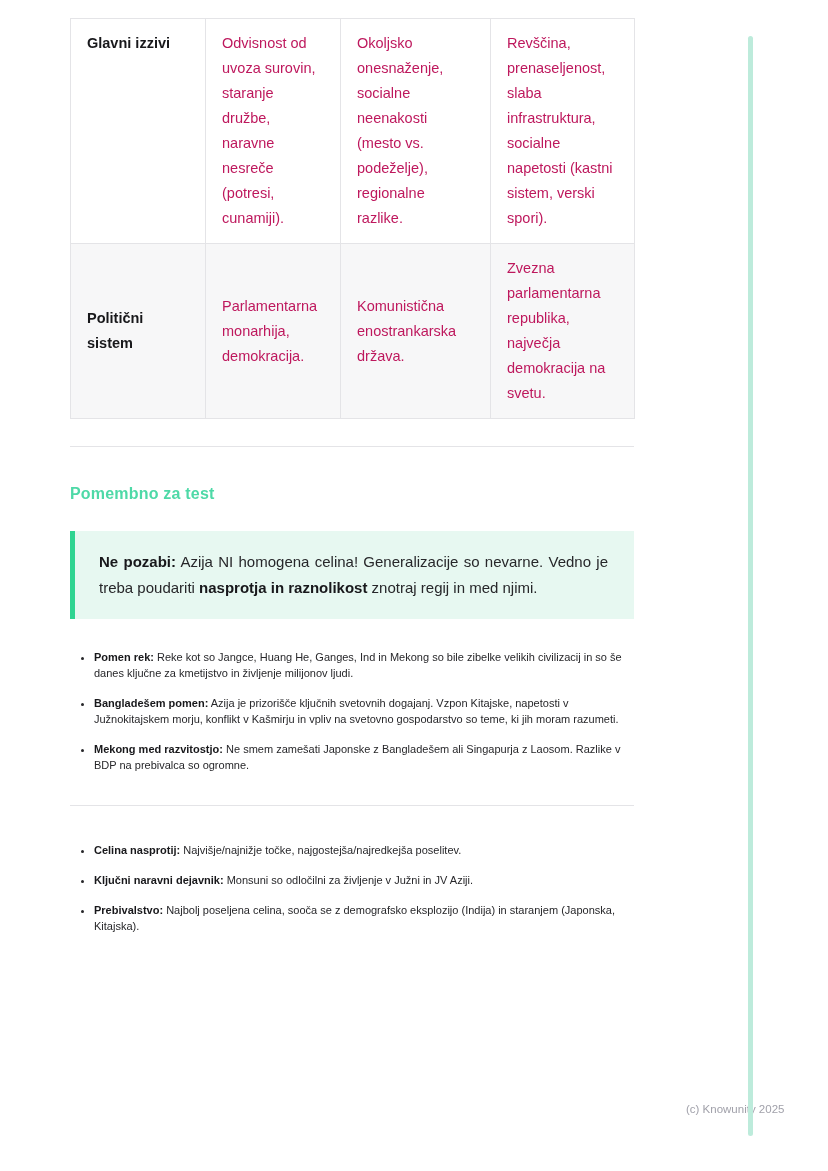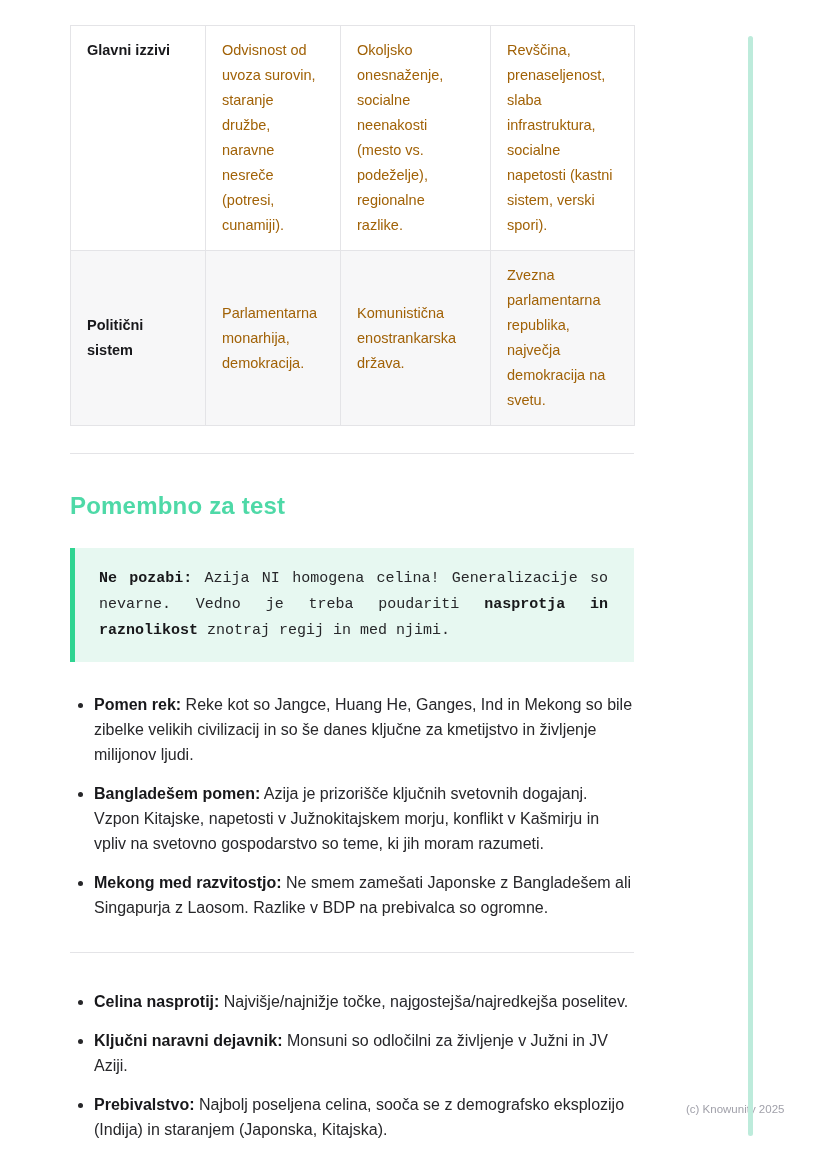--- a/index.html
+++ b/index.html
@@ -14,75 +14,74 @@
   .content {
     position: absolute;
     left: 70px;
     top: 0;
     width: 564px;
   }
   
   table.info {
     border-collapse: collapse;
     width: 564px;
-    margin-top: 25px;
+    margin-top: 18px;
     table-layout: fixed;
   }
   table.info td {
     border: 1px solid #e4e4e7;
     padding: 12px 16px;
     font-size: 14.5px;
     line-height: 25px;
-    color: #a16207;
+    color: #be185d;
   }
   table.info tr.row-top td { vertical-align: top; height: 220px; }
   table.info tr.row-mid td { vertical-align: middle; height: 172px; background: #f7f7f8; }
   table.info td.label { font-weight: bold; color: #18181b; }
   .col-label { width: 135px; }
   .col-a { width: 135px; }
   .col-b { width: 150px; }
   .col-c { width: 144px; }
   
   .divider {
     border: none;
     border-top: 1px solid #e4e4e7;
     margin-top: 27px;
   }
   .divider.second { margin-top: 32px; }
   
   h2.section-title {
     color: #4ed9a7;
-    font-size: 24px;
+    font-size: 16px;
     font-weight: bold;
     margin-top: 38px;
     letter-spacing: 0.2px;
   }
   
   .callout {
     margin-top: 28px;
     background: #e7f8f1;
     border-left: 5px solid #2fd491;
     padding: 18px 26px 18px 24px;
     font-size: 15px;
     line-height: 26px;
     color: #27272a;
     text-align: justify;
-    font-family: Liberation Mono, monospace;
   }
   .callout b { color: #18181b; }
   
   ul.bullets {
     margin-top: 30px;
     padding-left: 24px;
     list-style: disc;
   }
   ul.bullets.tight { margin-top: 36px; }
   ul.bullets li {
-    font-size: 16px;
-    line-height: 25px;
+    font-size: 11px;
+    line-height: 16px;
     margin-bottom: 14px;
     color: #27272a;
   }
   ul.bullets li b { color: #18181b; }
   
   .footer {
     position: absolute;
     left: 686px;
     top: 1103px;
     font-size: 11.5px;

